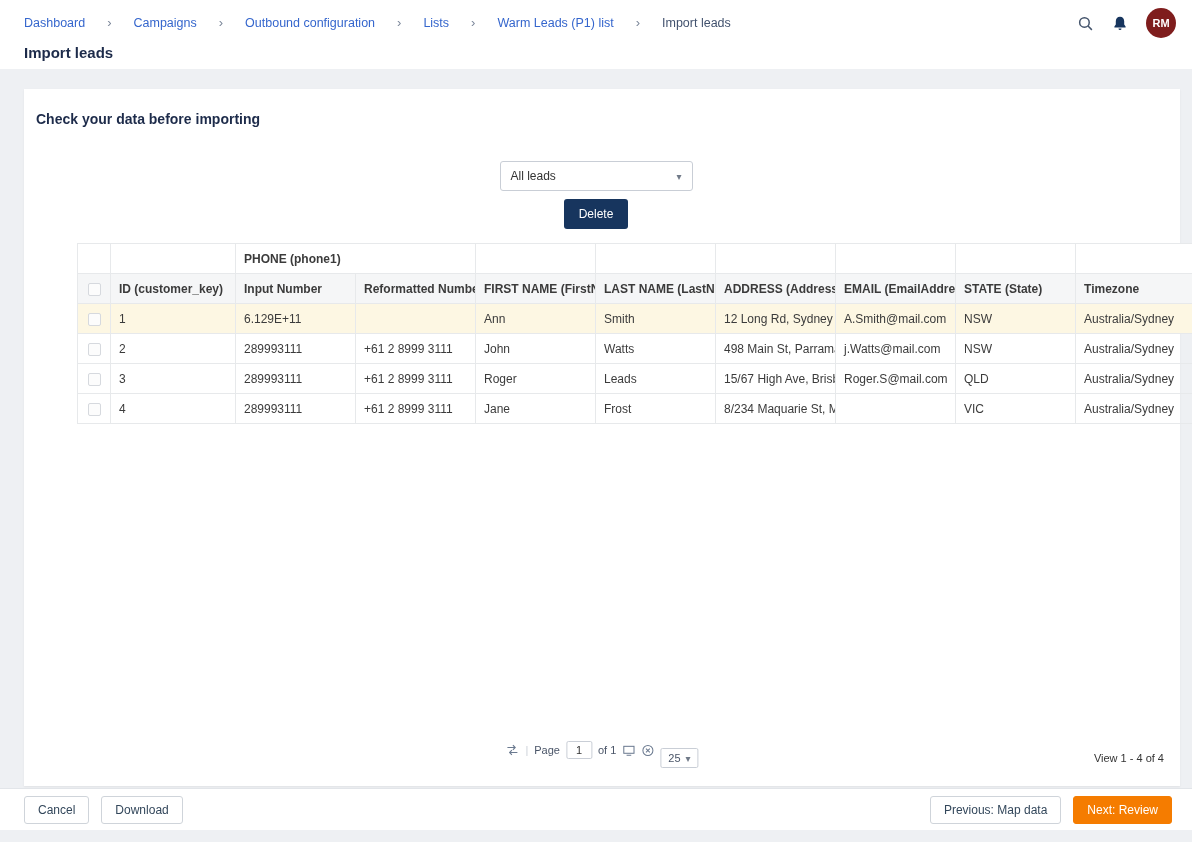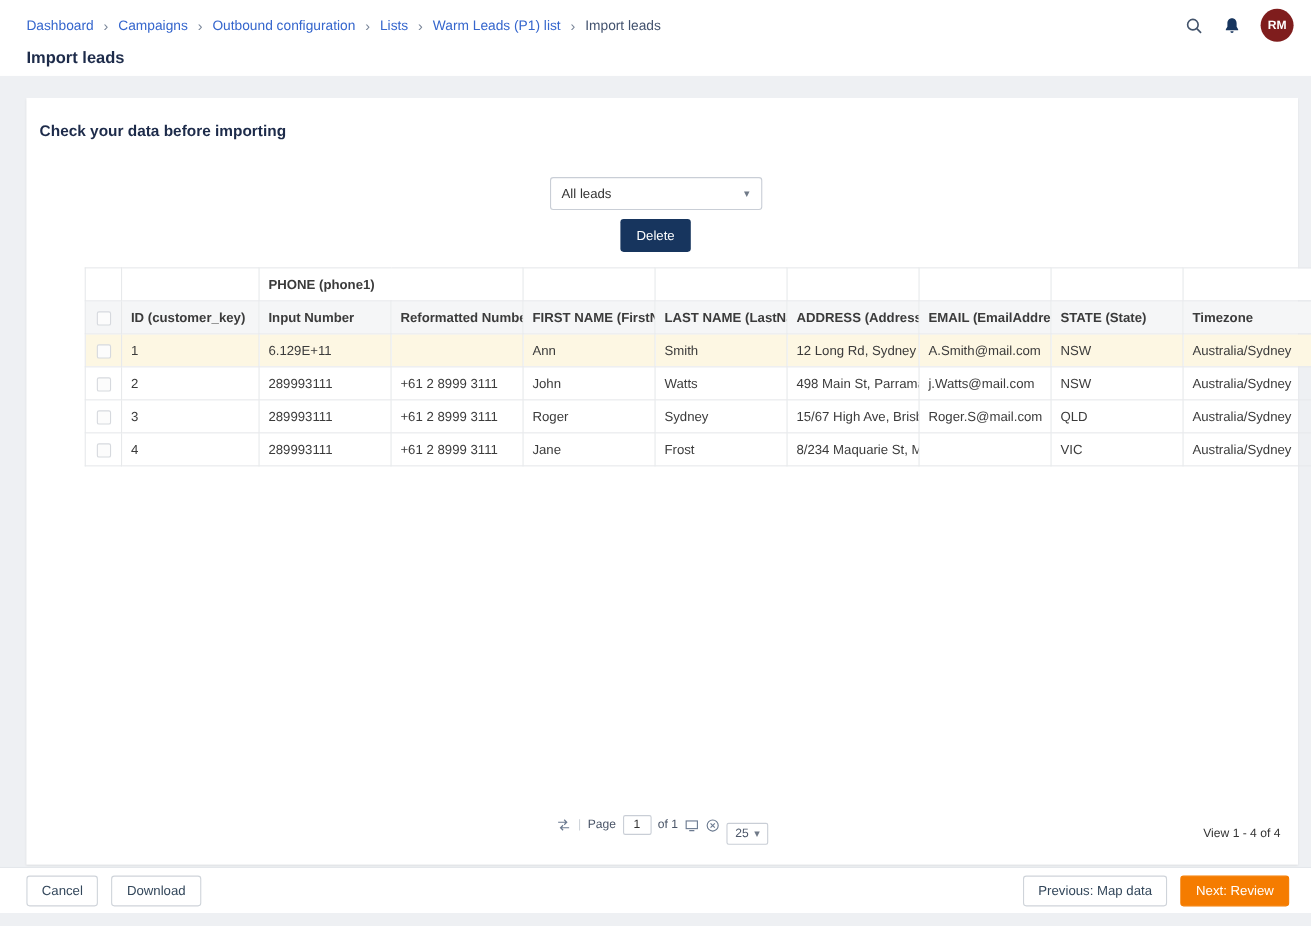--- a/index.html
+++ b/index.html
@@ -8,21 +8,21 @@
     font-family:"Liberation Sans", sans-serif;
     background:#eef0f3;
     position:relative;
     overflow:hidden;
     color:#333;
   }
 
   
   .topbar { background:#fff; padding:8px 16px 8px 24px; }
   .topbar-row { display:flex; justify-content:space-between; align-items:center; height:30px; }
-  .breadcrumb { display:flex; align-items:center; gap:9px; font-size:12.5px; }
+  .breadcrumb { display:flex; align-items:flex-start; gap:22px; font-size:12.5px; }
   .breadcrumb a { color:#3566cd; text-decoration:none; cursor:pointer; }
   .breadcrumb .crumb-current { color:#42526e; }
   .breadcrumb .sep { color:#7a8699; font-size:13px; line-height:1; }
   .topbar-actions { display:flex; align-items:center; gap:18px; }
   .icon-btn { cursor:pointer; display:flex; align-items:center; }
   .avatar {
     width:30px; height:30px; border-radius:50%;
     background:#7f1d1d; color:#fff; font-size:11px; font-weight:bold;
     display:flex; align-items:center; justify-content:center; cursor:pointer;
   }
@@ -211,21 +211,21 @@
             <td>j.Watts@mail.com</td>
             <td>NSW</td>
             <td>Australia/Sydney</td>
           </tr>
           <tr>
             <td class="cb"><input type="checkbox" class="cbx" style=""></td>
             <td>3</td>
             <td>289993111</td>
             <td>+61 2 8999 3111</td>
             <td>Roger</td>
-            <td>Sydney</td>
+            <td>Leads</td>
             <td>15/67 High Ave, Brisbane</td>
             <td>Roger.S@mail.com</td>
             <td>QLD</td>
             <td>Australia/Sydney</td>
           </tr>
           <tr>
             <td class="cb"><input type="checkbox" class="cbx" style=""></td>
             <td>4</td>
             <td>289993111</td>
             <td>+61 2 8999 3111</td>

